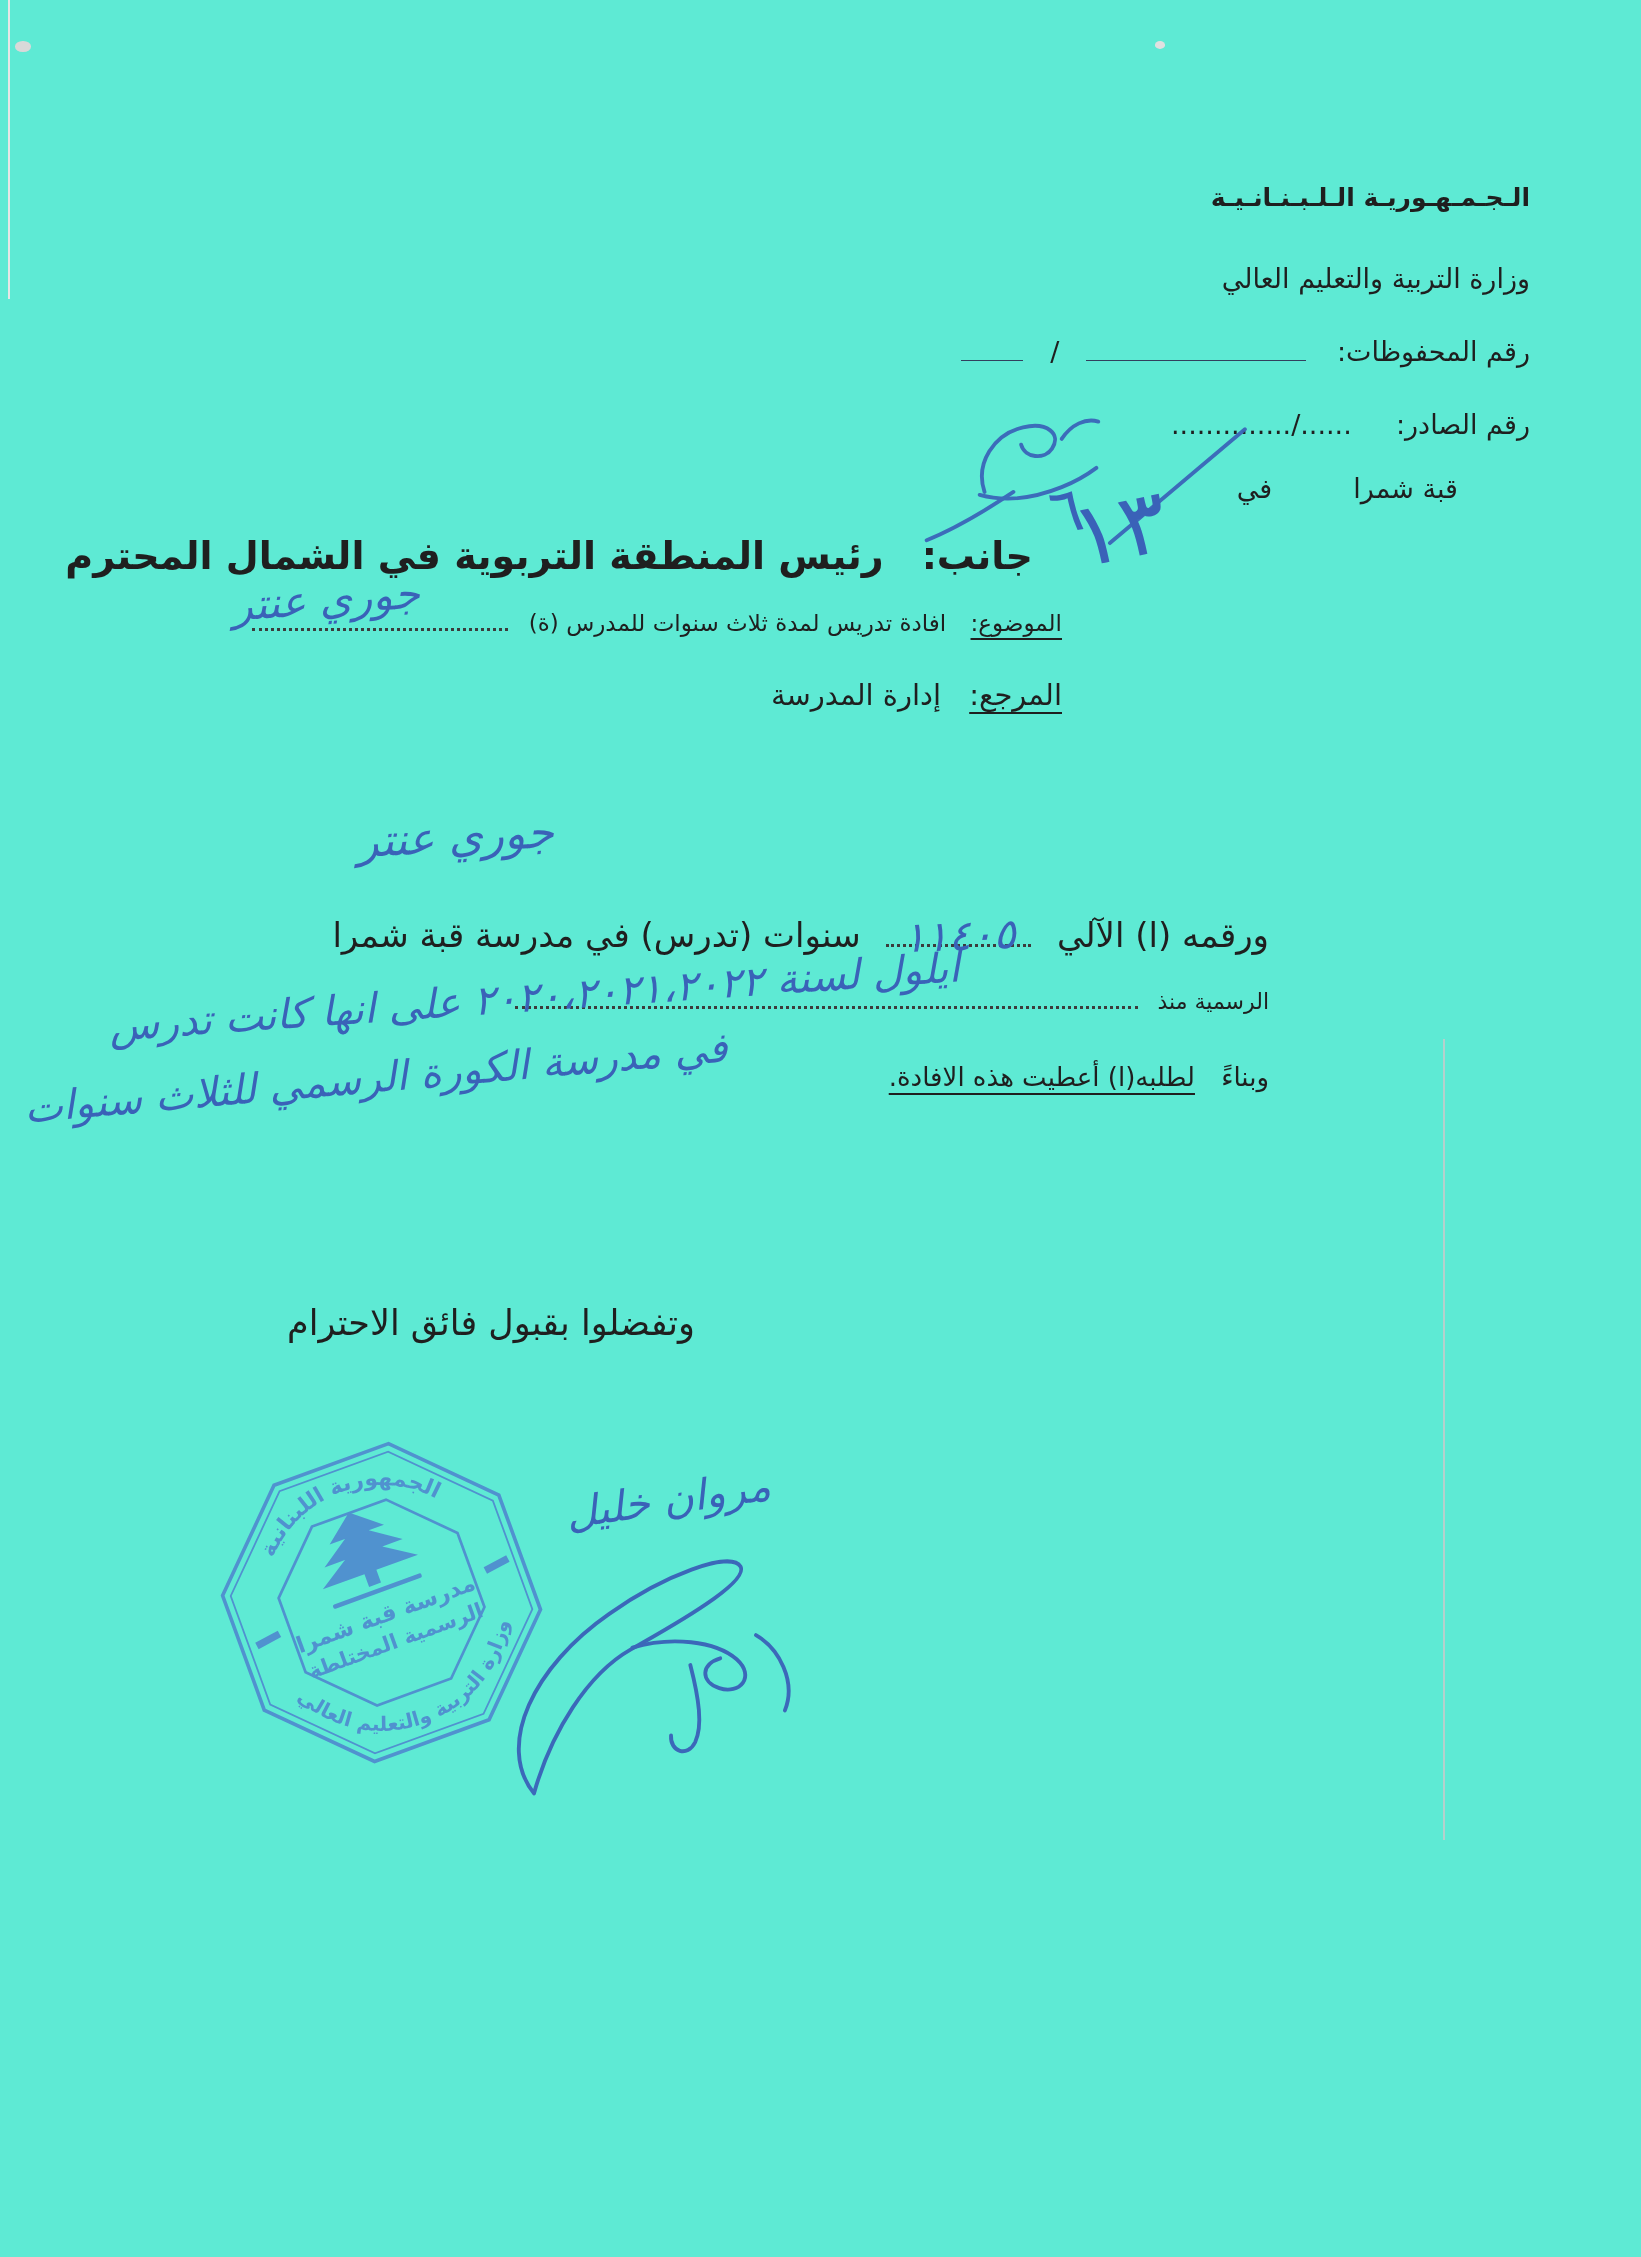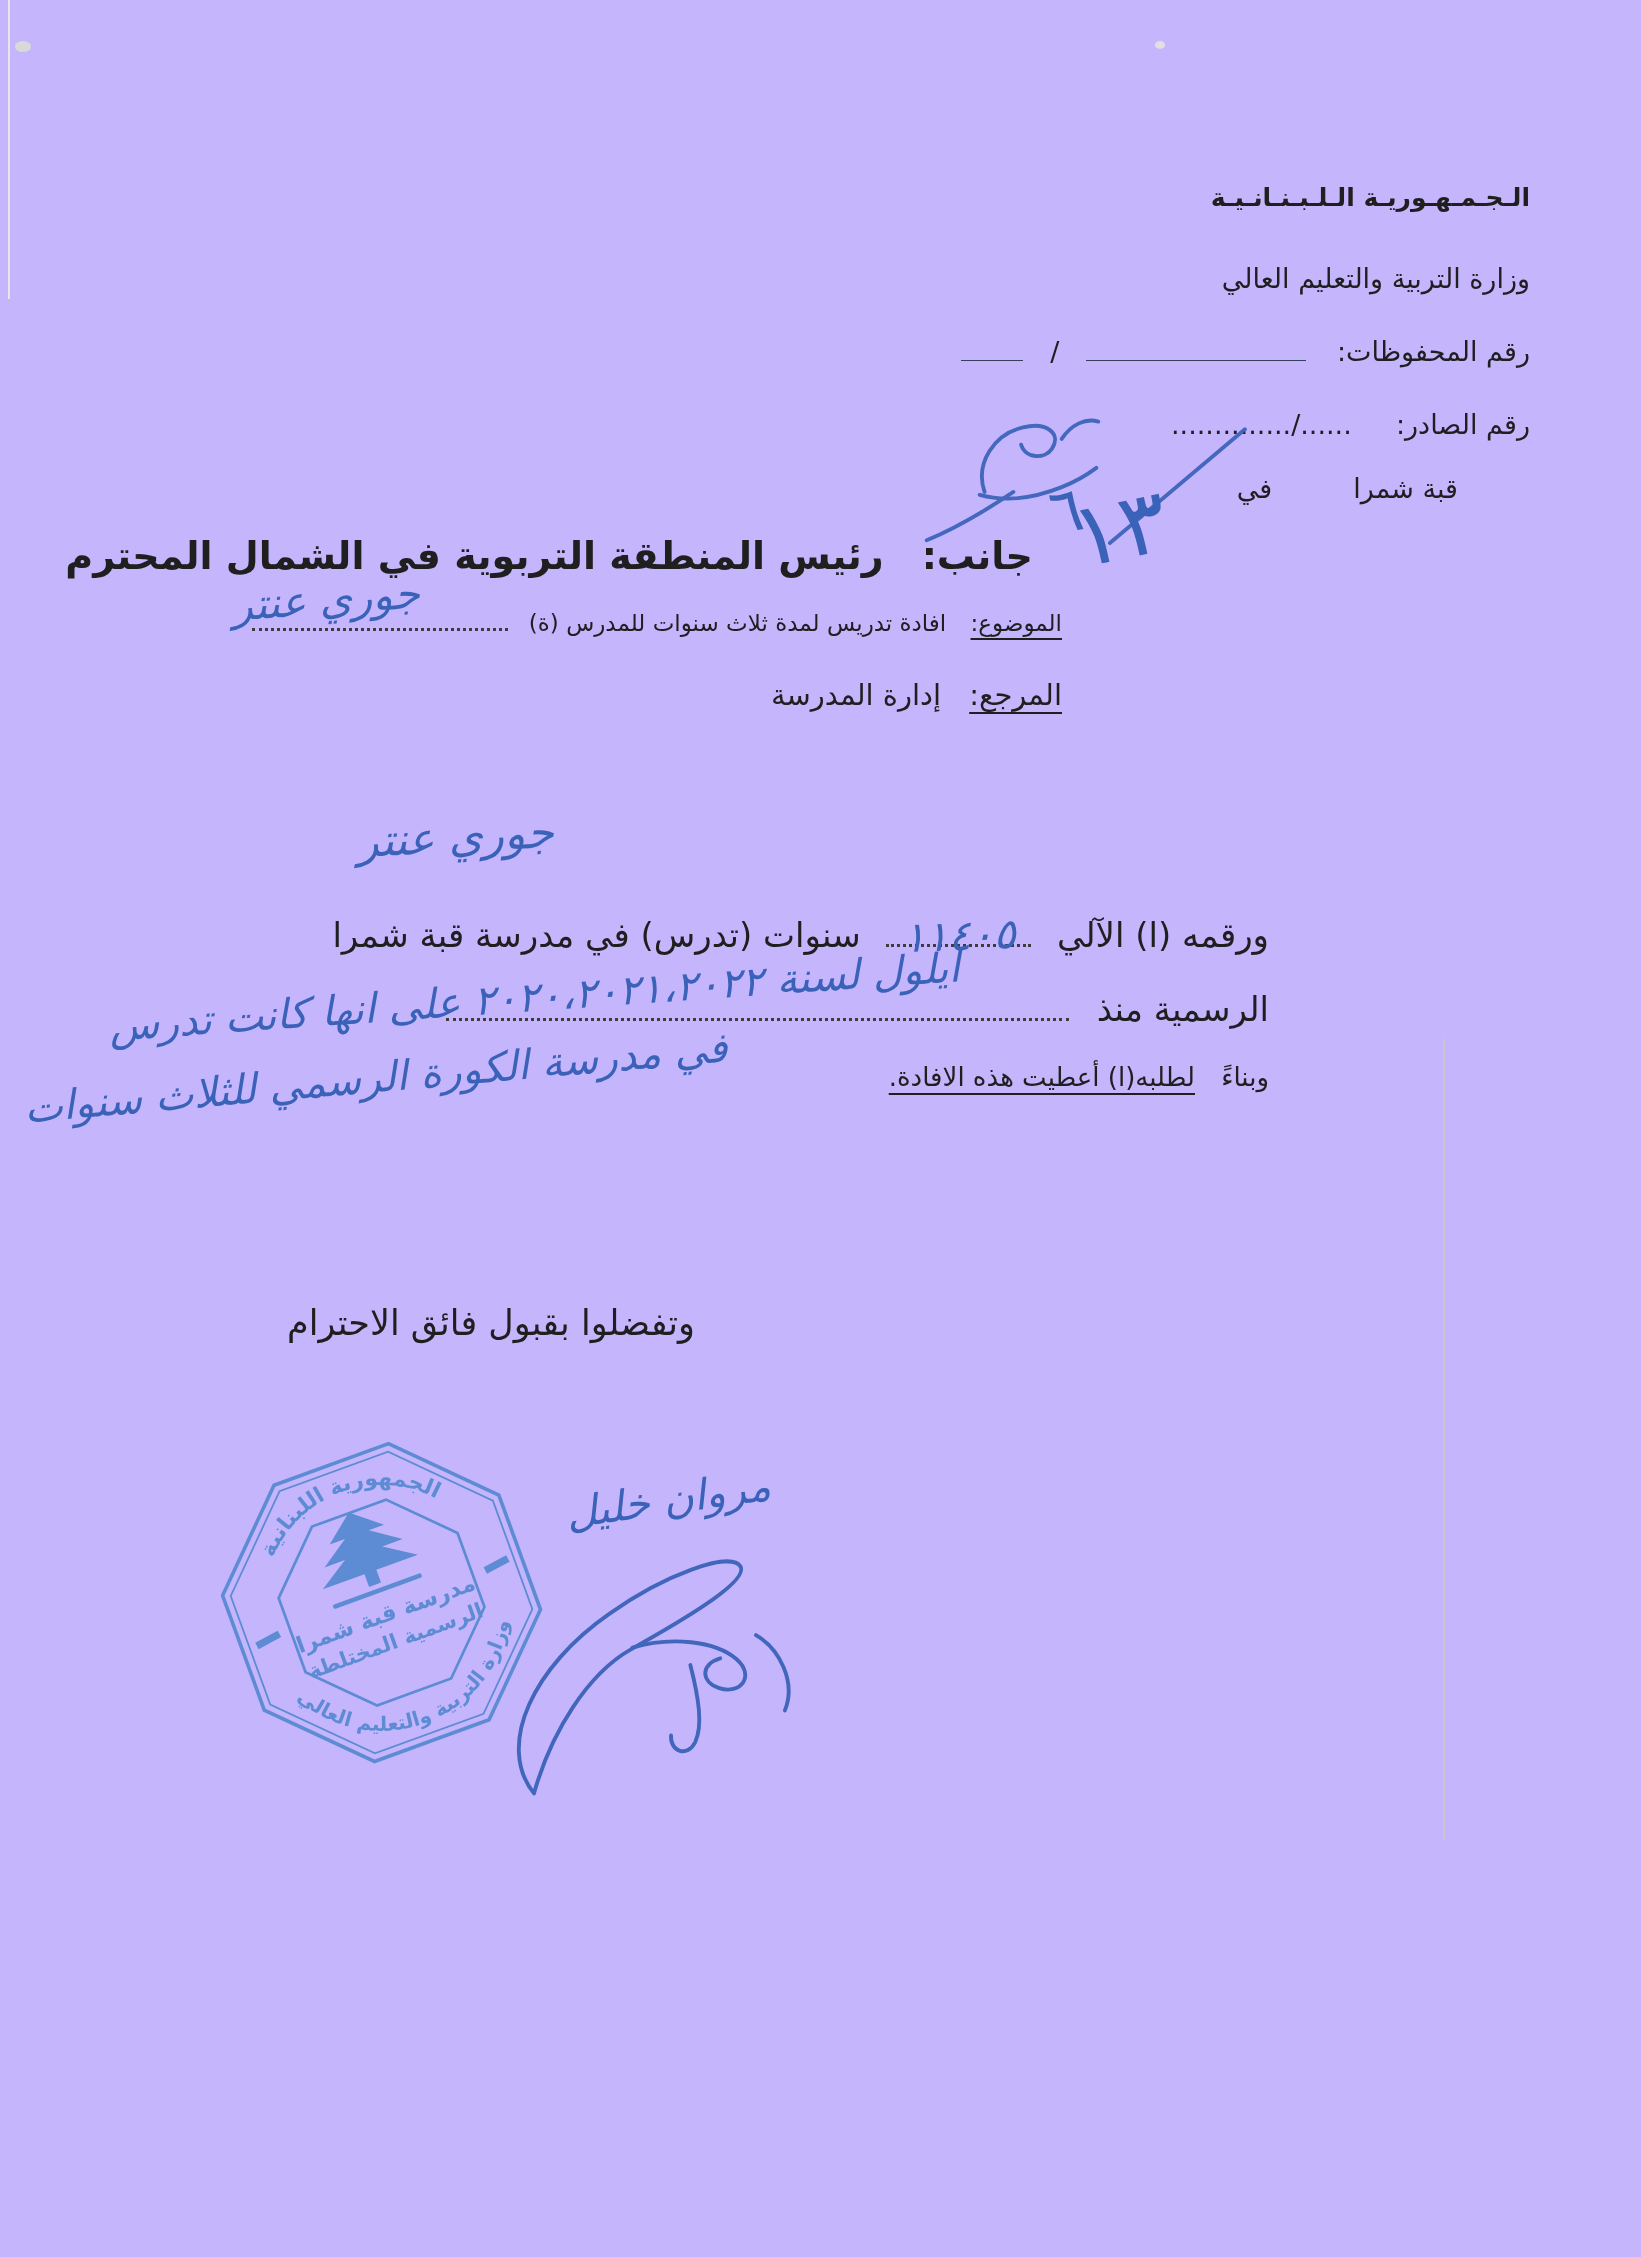--- a/index.html
+++ b/index.html
@@ -1,16 +1,16 @@
 <!DOCTYPE html>
 <html lang="ar" dir="rtl"><head>
 <meta charset="utf-8">
 <style>
   html,body{margin:0;padding:0;background:#ffffff;}
-  .page{position:relative;width:1641px;height:2257px;background:#c4b5fd;
+  .page{position:relative;width:1641px;height:2257px;background:#5eead4;
         font-family:"DejaVu Sans",sans-serif;color:#1f1f1f;overflow:hidden;direction:rtl;}
   .abs{position:absolute;white-space:nowrap;}
   .printed{color:#1f1f1f;}
   .bold{font-weight:bold;}
   .u{text-decoration:underline;text-underline-offset:6.8px;}
   .dots{display:inline-block;height:3.9px;border-bottom:3.9px dotted #3c3c3c;vertical-align:baseline;}
   .solidline{display:inline-block;height:1.9px;border-bottom:1.9px solid #32405e;vertical-align:baseline;}
   .gap{display:inline-block;}
   .hand{position:absolute;color:#3a62b8;font-style:italic;white-space:nowrap;
         font-family:"DejaVu Sans",sans-serif;transform-origin:center;}
@@ -90,21 +90,21 @@
 
   <div class="abs printed" style="right:372px;top:915px;font-size:34px;">
     <span>ورقمه (ا) الآلي</span>
     <span class="gap" style="width:3.9px;"></span>
     <span class="dots" style="width:145px;"></span>
     <span class="gap" style="width:3.9px;"></span>
     <span>سنوات (تدرس) في مدرسة قبة شمرا</span>
   </div>
   <div class="hand" style="left:903px;top:911px;font-size:42px;transform:rotate(-2deg);">١١٤٠٥</div>
 
-  <div class="abs printed" style="right:372px;top:989px;font-size:34px;">
+  <div class="abs printed" style="right:372px;top:989px;font-size:22px;">
     <span>الرسمية منذ</span>
     <span class="gap" style="width:5.8px;"></span>
     <span class="dots" style="width:623px;"></span>
   </div>
   <div class="hand" style="left:108px;top:973px;font-size:41px;letter-spacing:1.9px;transform:rotate(-4deg);">ايلول لسنة ٢٠٢٠،٢٠٢١،٢٠٢٢ على انها كانت تدرس</div>
 
   <div class="abs printed" style="right:372px;top:1062px;font-size:26px;">
     <span>وبناءً</span>
     <span class="gap" style="width:9.7px;"></span>
     <span class="u">لطلبه(ا) أعطيت هذه الافادة.</span>

